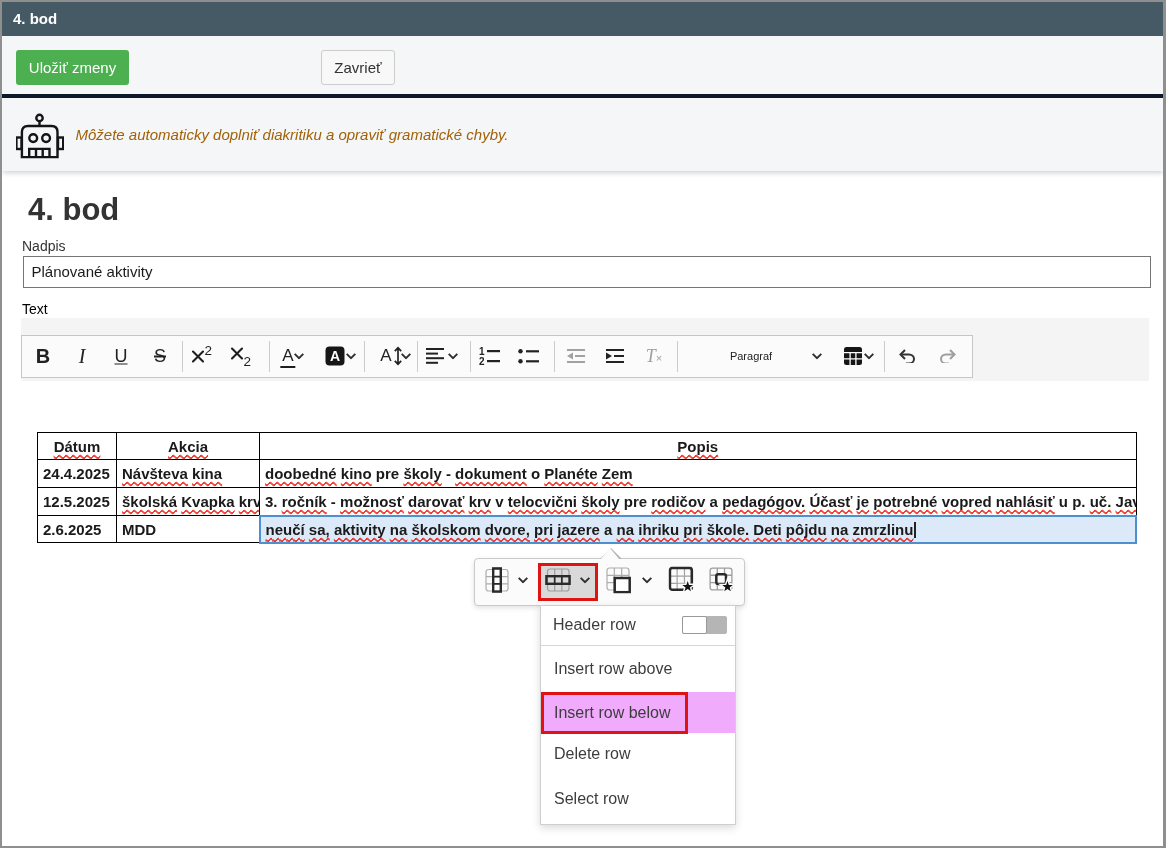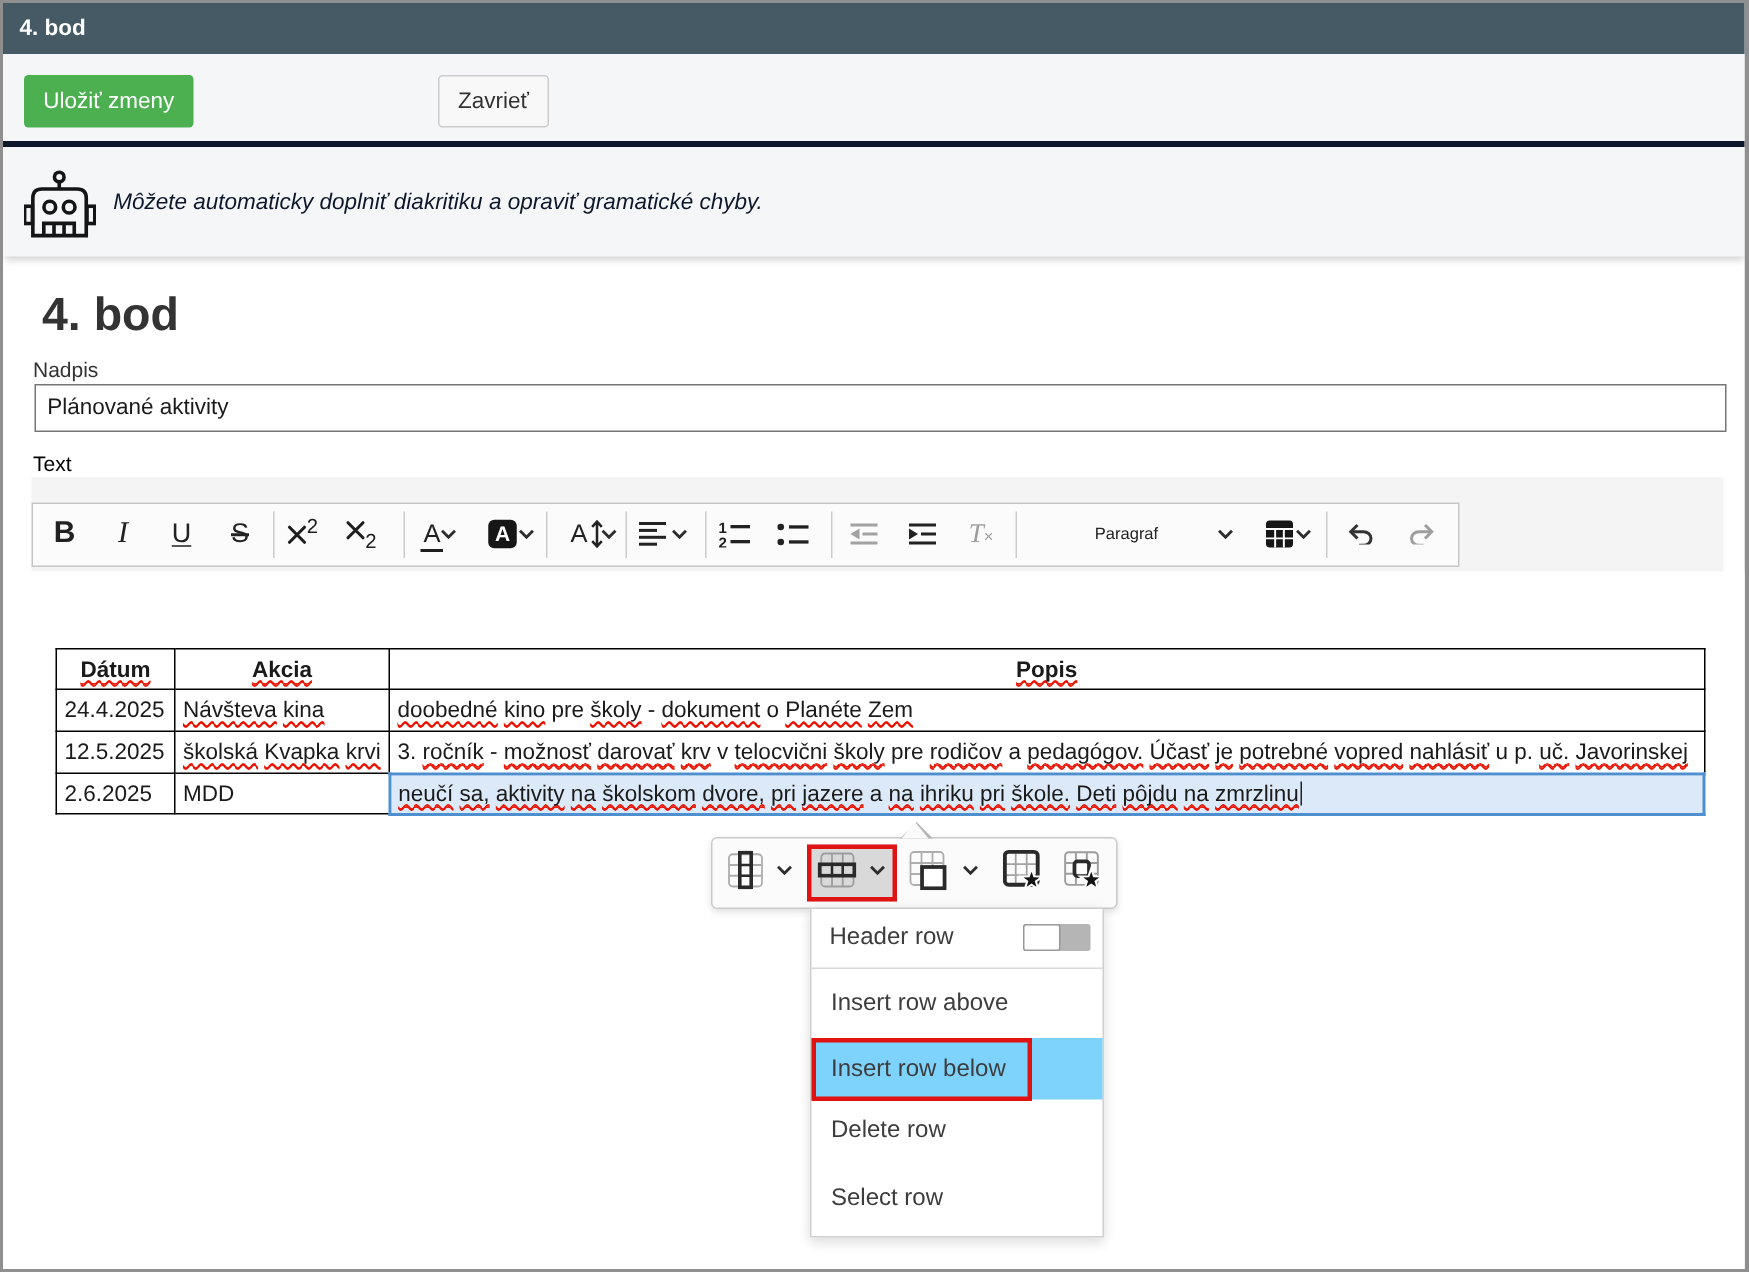--- a/index.html
+++ b/index.html
@@ -28,40 +28,40 @@
 }
 .greybtn {
   position:absolute; top:14px; height:35px; background:#f8f8f8; color:#333;
   font-size:15px; border:1px solid #ccc; border-radius:3px; text-align:center; line-height:33px;
 }
 #banner {
   position:absolute; left:0; top:96px; width:1162px; height:73px;
   background:#f5f6f8; box-shadow:0 3px 5px -1px rgba(0,0,0,.18); z-index:2;
 }
 #banner .msg {
-  position:absolute; left:73.5px; top:28px; font-size:15px; font-style:italic; color:#0f172a;
+  position:absolute; left:73.5px; top:28px; font-size:15px; font-style:italic; color:#a16207;
 }
 #content { position:absolute; left:0; top:169px; width:1162px; height:675px; background:#fff; }
 #h1t { position:absolute; left:26px; top:21px; font-size:31px; font-weight:bold; color:#333; }
 #lbl-nadpis { position:absolute; left:20px; top:67px; font-size:14px; color:#333; }
 #inp-nadpis {
   position:absolute; left:20.5px; top:84.5px; width:1128px; height:32px;
   border:1px solid #767676; background:#fff; font-size:15px; line-height:30px; padding-left:8px; color:#1a1a1a;
 }
 #lbl-text { position:absolute; left:20px; top:130px; font-size:14px; color:#000000; }
 #editorhead { position:absolute; left:19px; top:147px; width:1128px; height:63px; background:#f4f4f4; }
 #toolbar {
   position:absolute; left:19px; top:164px; width:952px; height:43px;
   background:#fbfbfb; border:1px solid #c6c6c6;
 }
 .ti { position:absolute; top:20px; transform:translate(-50%,-50%); color:#222; white-space:nowrap; }
 .tsep { position:absolute; top:5px; width:1px; height:31px; background:#cccccc; }
 #editarea { position:absolute; left:0; top:210px; width:1162px; height:465px; background:#fff; }
 table.ct { border-collapse:collapse; position:absolute; left:35px; top:51px; width:1100px; table-layout:fixed; }
-table.ct td { border:1px solid #000; font-size:15px; color:#1a1a1a; padding:3px 5px; height:27px; vertical-align:middle; white-space:nowrap; overflow:hidden; }
+table.ct td { border:1px solid #000; font-size:15px; color:#1a1a1a; padding:3px 5px; height:27px; vertical-align:middle; white-space:nowrap; overflow:hidden;font-weight:bold; }
 table.ct tr.hdr td { font-weight:bold;text-align:center; }
 td.sel { background:#dce9f8; border:2px solid #4e8fd0 !important; }
 .sq { text-decoration:underline wavy #ea1000 1px; text-underline-offset:2px; text-decoration-skip-ink:none; }
 .sq i { font-style:normal; text-decoration:underline wavy #ea1000 1px; text-underline-offset:3px; text-decoration-skip-ink:none; }
 
 #ftoolbar {
   position:absolute; left:472px; top:556px; width:271px; height:48px;
   background:#fbfbfb; border:1px solid #cacaca; border-radius:4px;
   box-shadow:0 2px 5px rgba(0,0,0,.12);
 }
@@ -77,21 +77,21 @@
 #menu .div { position:absolute; left:0; top:39px; width:194px; height:1px; background:#d6d6d6; }
 #toggle { position:absolute; left:141px; top:12px; width:45px; height:18px; background:#b5b5b5; border-radius:2px; }
 #toggle .knob { position:absolute; left:0; top:0; width:25px; height:18px; background:#fff; border:1px solid #999; border-radius:2px; }
 .redbox { position:absolute; border:3px solid #e01313; }
 </style>
 </head>
 <body>
 <div id="topbar">4. bod</div>
 <div id="btnbar">
   <div class="greenbtn" style="left:14px;width:113px;">Uložiť zmeny</div>
-  <div class="greybtn" style="left:290px;width:74px;">Zavrieť</div>
+  <div class="greybtn" style="left:319px;width:74px;">Zavrieť</div>
 </div>
 <div id="banner">
   <svg class="abs" style="left:14px;top:13.5px;" width="48" height="48" viewBox="0 0 48 48">
     <g fill="none" stroke="#151515" stroke-width="2.4">
       <circle cx="23.5" cy="6" r="3.2"></circle>
       <line x1="23.5" y1="9.2" x2="23.5" y2="14"></line>
       <path d="M5.9,45.1 V20 Q5.9,14 11.9,14 H35.5 Q41.5,14 41.5,20 V45.1 Z"></path>
       <rect x="0.4" y="25.5" width="5.2" height="11.5"></rect>
       <rect x="42" y="25.5" width="5.2" height="11.5"></rect>
       <circle cx="17.2" cy="26.1" r="3.9"></circle>
@@ -289,18 +289,18 @@
     </svg>
 </div>
 <div id="menu">
   <div class="mi" style="top:-2px;padding-left:12px;">Header row
     <span id="toggle">
         <span class="knob"></span>
       </span>
   </div>
   <div class="div"></div>
   <div class="mi" style="top:42px;">Insert row above</div>
-  <div class="mi" style="top:86px;background:#7dd3fc;">Insert row below</div>
+  <div class="mi" style="top:86px;background:#f0abfc;">Insert row below</div>
   <div class="mi" style="top:127px;">Delete row</div>
   <div class="mi" style="top:172px;">Select row</div>
 </div>
 <div class="redbox" style="left:536px;top:561px;width:60px;height:38px;"></div>
 <div class="redbox" style="left:539px;top:689.5px;width:147px;height:42px;"></div>
 
 </body></html>

